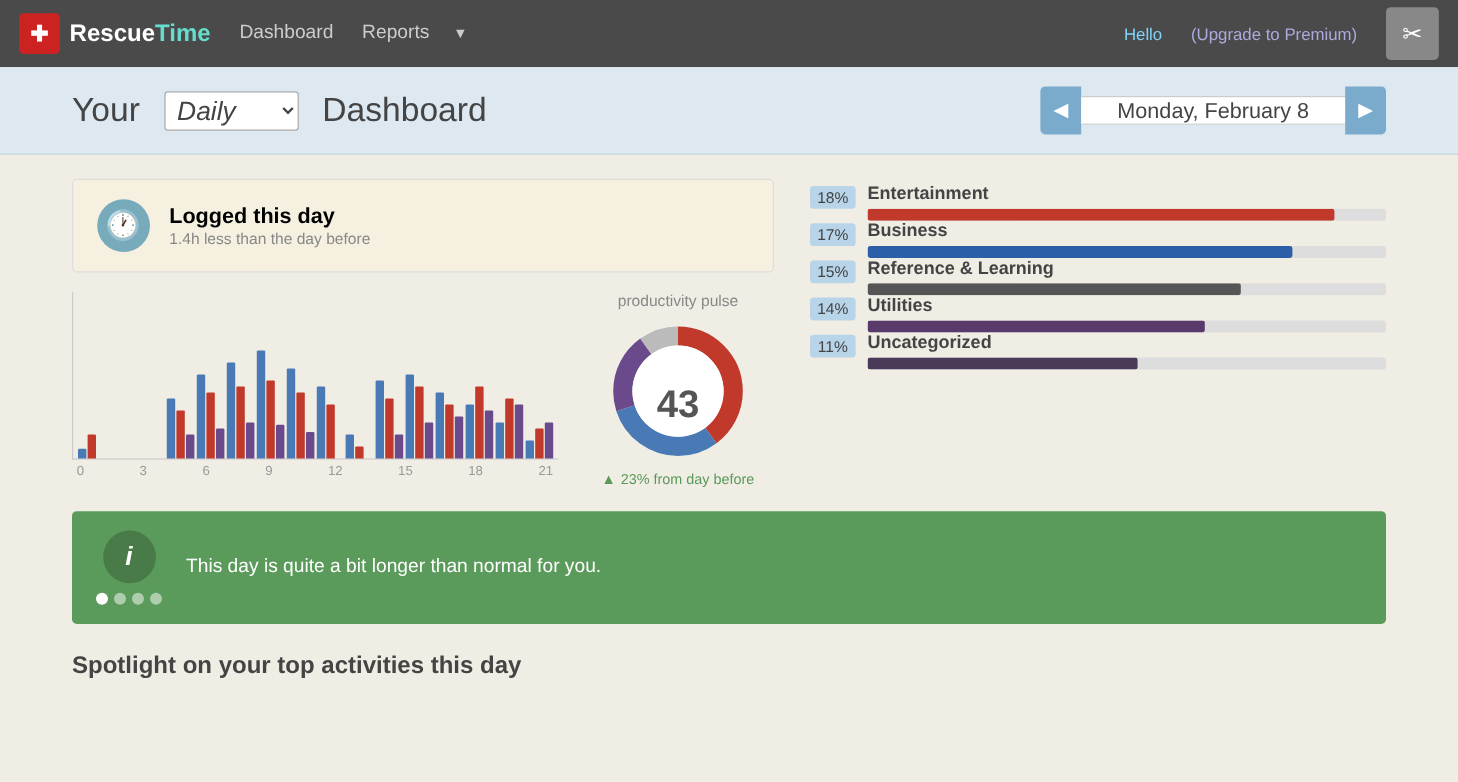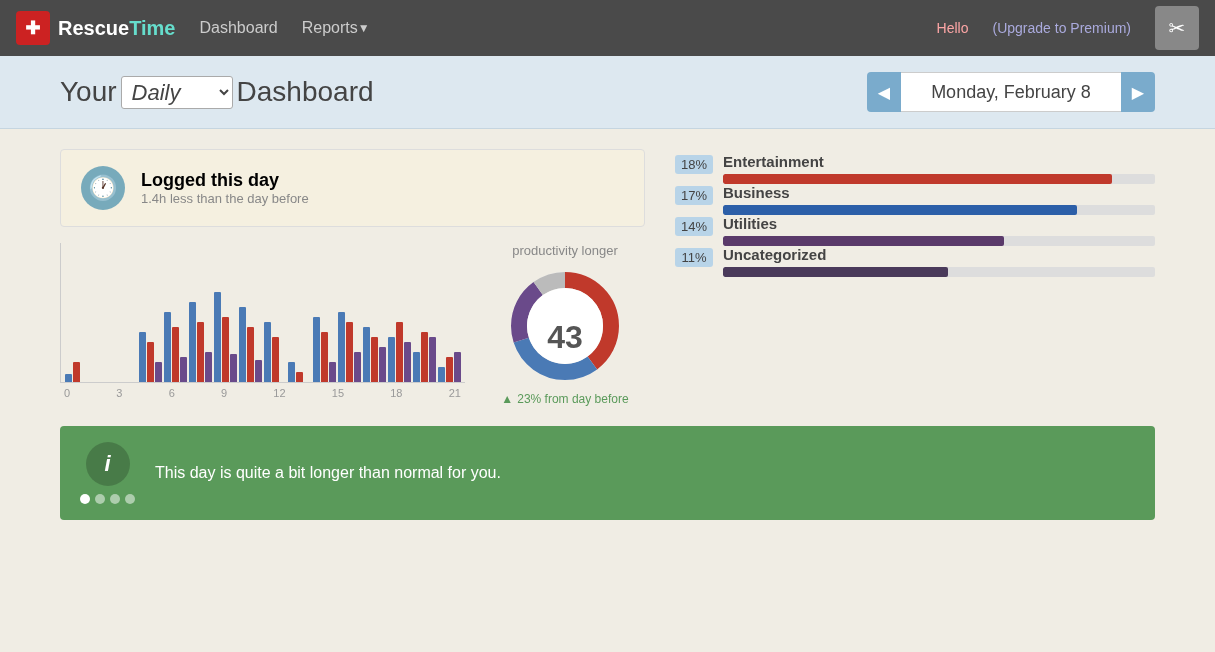--- a/index.html
+++ b/index.html
@@ -29,24 +29,24 @@
       display: flex; align-items: center; justify-content: center;
       color: white; font-size: 18px; font-weight: bold;
     }
     .nav-link {
       color: #ccc;
       font-size: 16px;
       cursor: pointer;
       text-decoration: none;
     }
     .nav-reports {
-      display: flex; align-items: center; gap: 0;
+      display: flex; align-items: center; gap: 20px;
     }
     .nav-spacer { flex: 1; }
-    .nav-hello { color: #fca5a5; font-size: 14px; }
+    .nav-hello { color: #7dd3fc; font-size: 14px; }
     .nav-upgrade { color: #aad; font-size: 14px; cursor: pointer; }
     .nav-tools-btn {
       background: #888;
       border: none;
       width: 44px; height: 44px;
       border-radius: 4px;
       cursor: pointer;
       display: flex; align-items: center; justify-content: center;
       color: white; font-size: 20px;
     }
@@ -58,21 +58,21 @@
       display: flex;
       align-items: center;
       justify-content: space-between;
       border-bottom: 1px solid #c5d5e0;
     }
     .dash-title {
       font-size: 28px;
       color: #444;
       display: flex;
       align-items: center;
-      gap: 4px;
+      gap: 20px;
     }
     .dash-period-select {
       border: 1px solid #aaa;
       border-radius: 3px;
       padding: 2px 6px;
       font-size: 22px;
       font-style: italic;
       color: #444;
       background: white;
       cursor: pointer;
@@ -91,21 +91,21 @@
       font-size: 16px;
       display: flex; align-items: center; justify-content: center;
     }
     .date-nav-btn:first-child { border-radius: 4px 0 0 4px; }
     .date-nav-btn:last-child { border-radius: 0 4px 4px 0; }
     .date-display {
       background: white;
       border-top: 1px solid #ccc;
       border-bottom: 1px solid #ccc;
       padding: 0 20px;
-      height: 40px;
+      height: 24px;
       display: flex; align-items: center;
       font-size: 18px;
       color: #444;
       min-width: 220px;
       justify-content: center;
     }
 
     
     .main-content {
       padding: 20px 60px;
@@ -470,21 +470,21 @@
             <span>6</span>
             <span>9</span>
             <span>12</span>
             <span>15</span>
             <span>18</span>
             <span>21</span>
           </div>
         </div>
 
         <div class="productivity-pulse">
-          <div class="pulse-label">productivity longer</div>
+          <div class="pulse-label">productivity pulse</div>
           <div class="donut-container">
             <svg class="donut-svg" width="120" height="120" viewBox="0 0 120 120">
 
               <circle cx="60" cy="60" r="46" fill="none" stroke="#eee" stroke-width="16"></circle>
 
               <circle cx="60" cy="60" r="46" fill="none" stroke="#c0392b" stroke-width="16" stroke-dasharray="115 174" stroke-dashoffset="0"></circle>
 
               <circle cx="60" cy="60" r="46" fill="none" stroke="#4a7ab5" stroke-width="16" stroke-dasharray="87 202" stroke-dashoffset="-115"></circle>
 
               <circle cx="60" cy="60" r="46" fill="none" stroke="#6a4a8a" stroke-width="16" stroke-dasharray="58 231" stroke-dashoffset="-202"></circle>
@@ -518,20 +518,29 @@
           <div class="category-row">
     <div class="cat-pct-badge">17%</div>
     <div class="cat-info">
       <div class="cat-name">Business</div>
       <div class="cat-bar-bg">
         <div class="cat-bar-fill" style="width:82%; background:#2c5fa8"></div>
       </div>
     </div>
   </div>
           <div class="category-row">
+    <div class="cat-pct-badge">15%</div>
+    <div class="cat-info">
+      <div class="cat-name">Reference &amp; Learning</div>
+      <div class="cat-bar-bg">
+        <div class="cat-bar-fill" style="width:72%; background:#555"></div>
+      </div>
+    </div>
+  </div>
+          <div class="category-row">
     <div class="cat-pct-badge">14%</div>
     <div class="cat-info">
       <div class="cat-name">Utilities</div>
       <div class="cat-bar-bg">
         <div class="cat-bar-fill" style="width:65%; background:#5a3a6a"></div>
       </div>
     </div>
   </div>
           <div class="category-row">
     <div class="cat-pct-badge">11%</div>
@@ -553,14 +562,17 @@
       <div class="info-dots">
         <div class="info-dot active"></div>
         <div class="info-dot"></div>
         <div class="info-dot"></div>
         <div class="info-dot"></div>
       </div>
     </div>
     <div class="info-text">This day is quite a bit longer than normal for you.</div>
   </div>
 
+  <div>
+    <div class="spotlight-title">Spotlight on your top activities this day</div>
+  </div>
 
 </div>
 
 </body></html>

